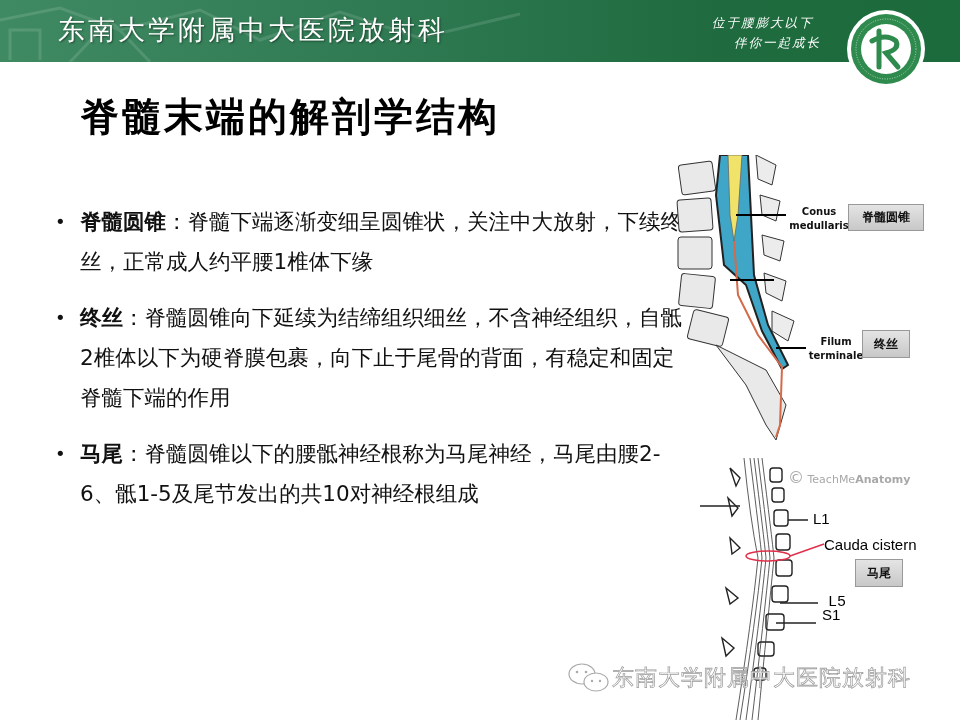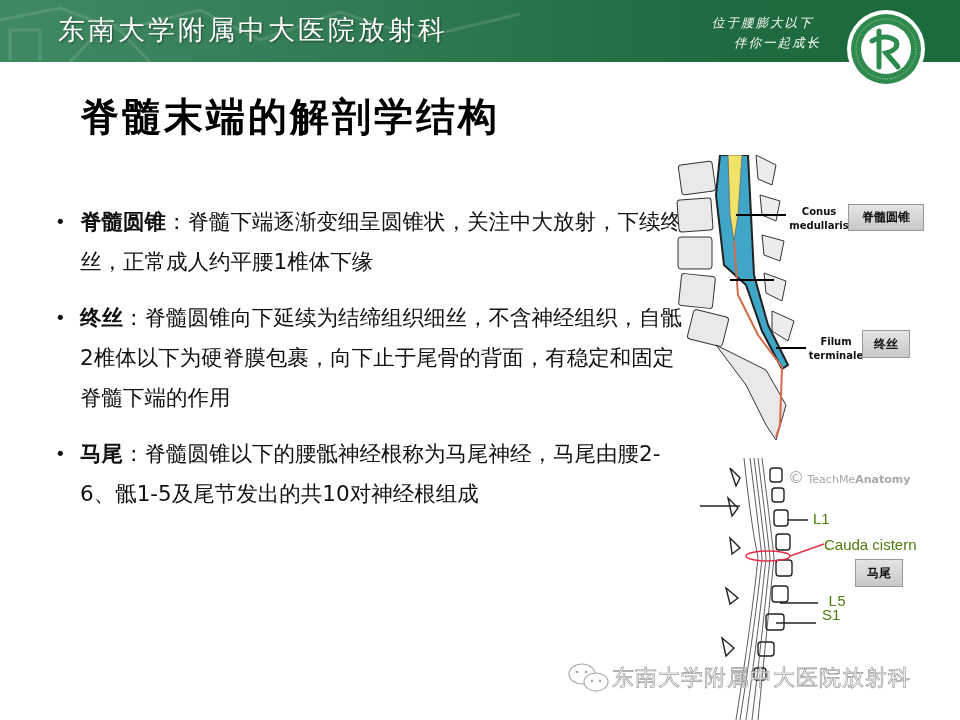--- a/index.html
+++ b/index.html
@@ -50,21 +50,21 @@
   .fig-bottom { position: absolute; left: 700px; top: 458px; width: 260px; height: 262px; }
   .cn-box {
     position: absolute; background: linear-gradient(#e4e4e4, #c8c8c8);
     border: 1px solid #999; font-size: 12px; font-weight: bold; color: #111;
     display: flex; align-items: center; justify-content: center;
   }
   .anat-label {
     position: absolute; font-size: 10px; font-weight: bold; color: #111;
     text-align: center; line-height: 14px;
   }
-  .lbl-plain { position: absolute; font-size: 15px; color: #4d7c0f; font-family: "Liberation Sans", sans-serif; text-align: right; }
+  .lbl-plain { position: absolute; font-size: 15px; color: #000000; font-family: "Liberation Sans", sans-serif; text-align: right; }
   .watermark {
     position: absolute; left: 566px; top: 660px; display: flex; align-items: center;
   }
   .watermark-text {
     font-size: 22px; color: #ffffff; letter-spacing: 1px;
     -webkit-text-stroke: 0.7px #9a9a9a;
   }
   .copyright {
     position: absolute; left: 788px; top: 424px; font-size: 11px; color: #a8a8a8; margin-top: 44px;
   }

